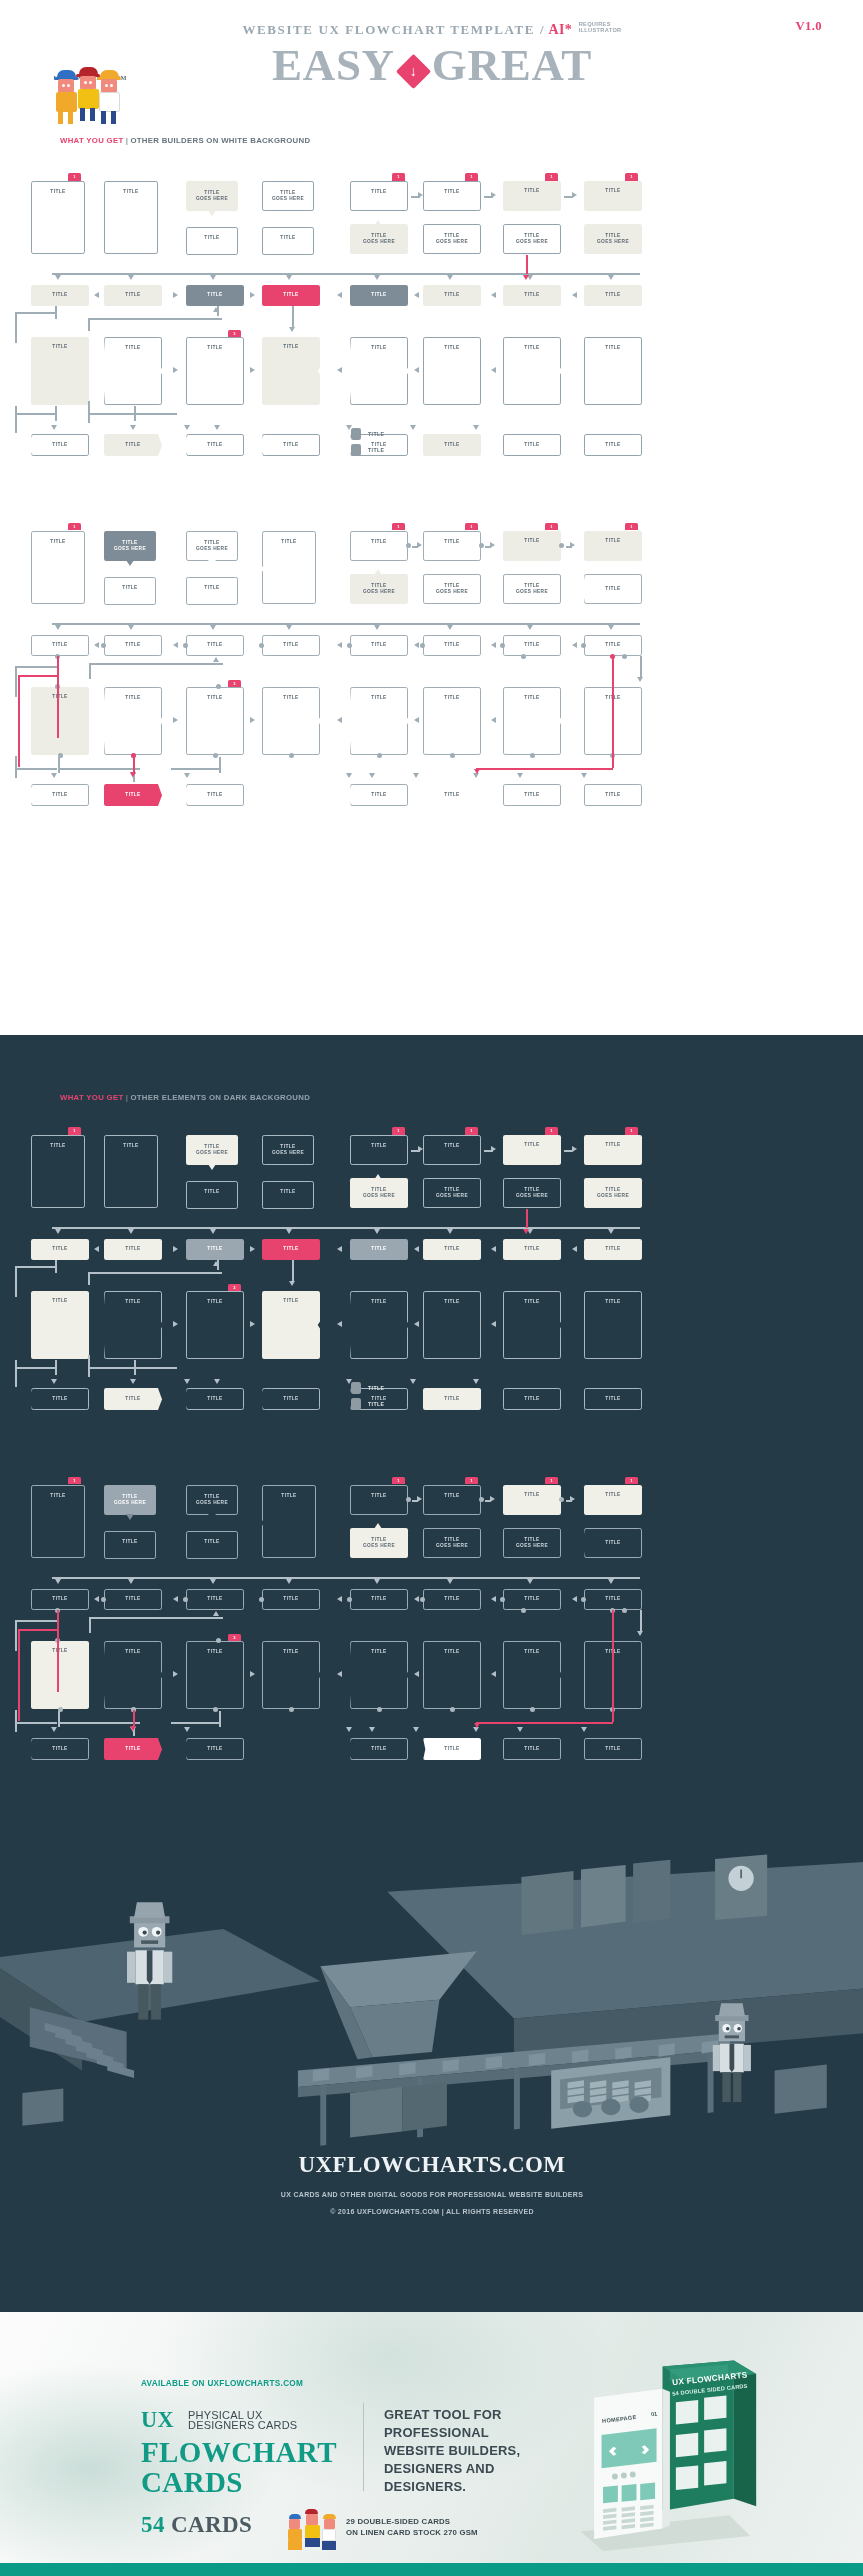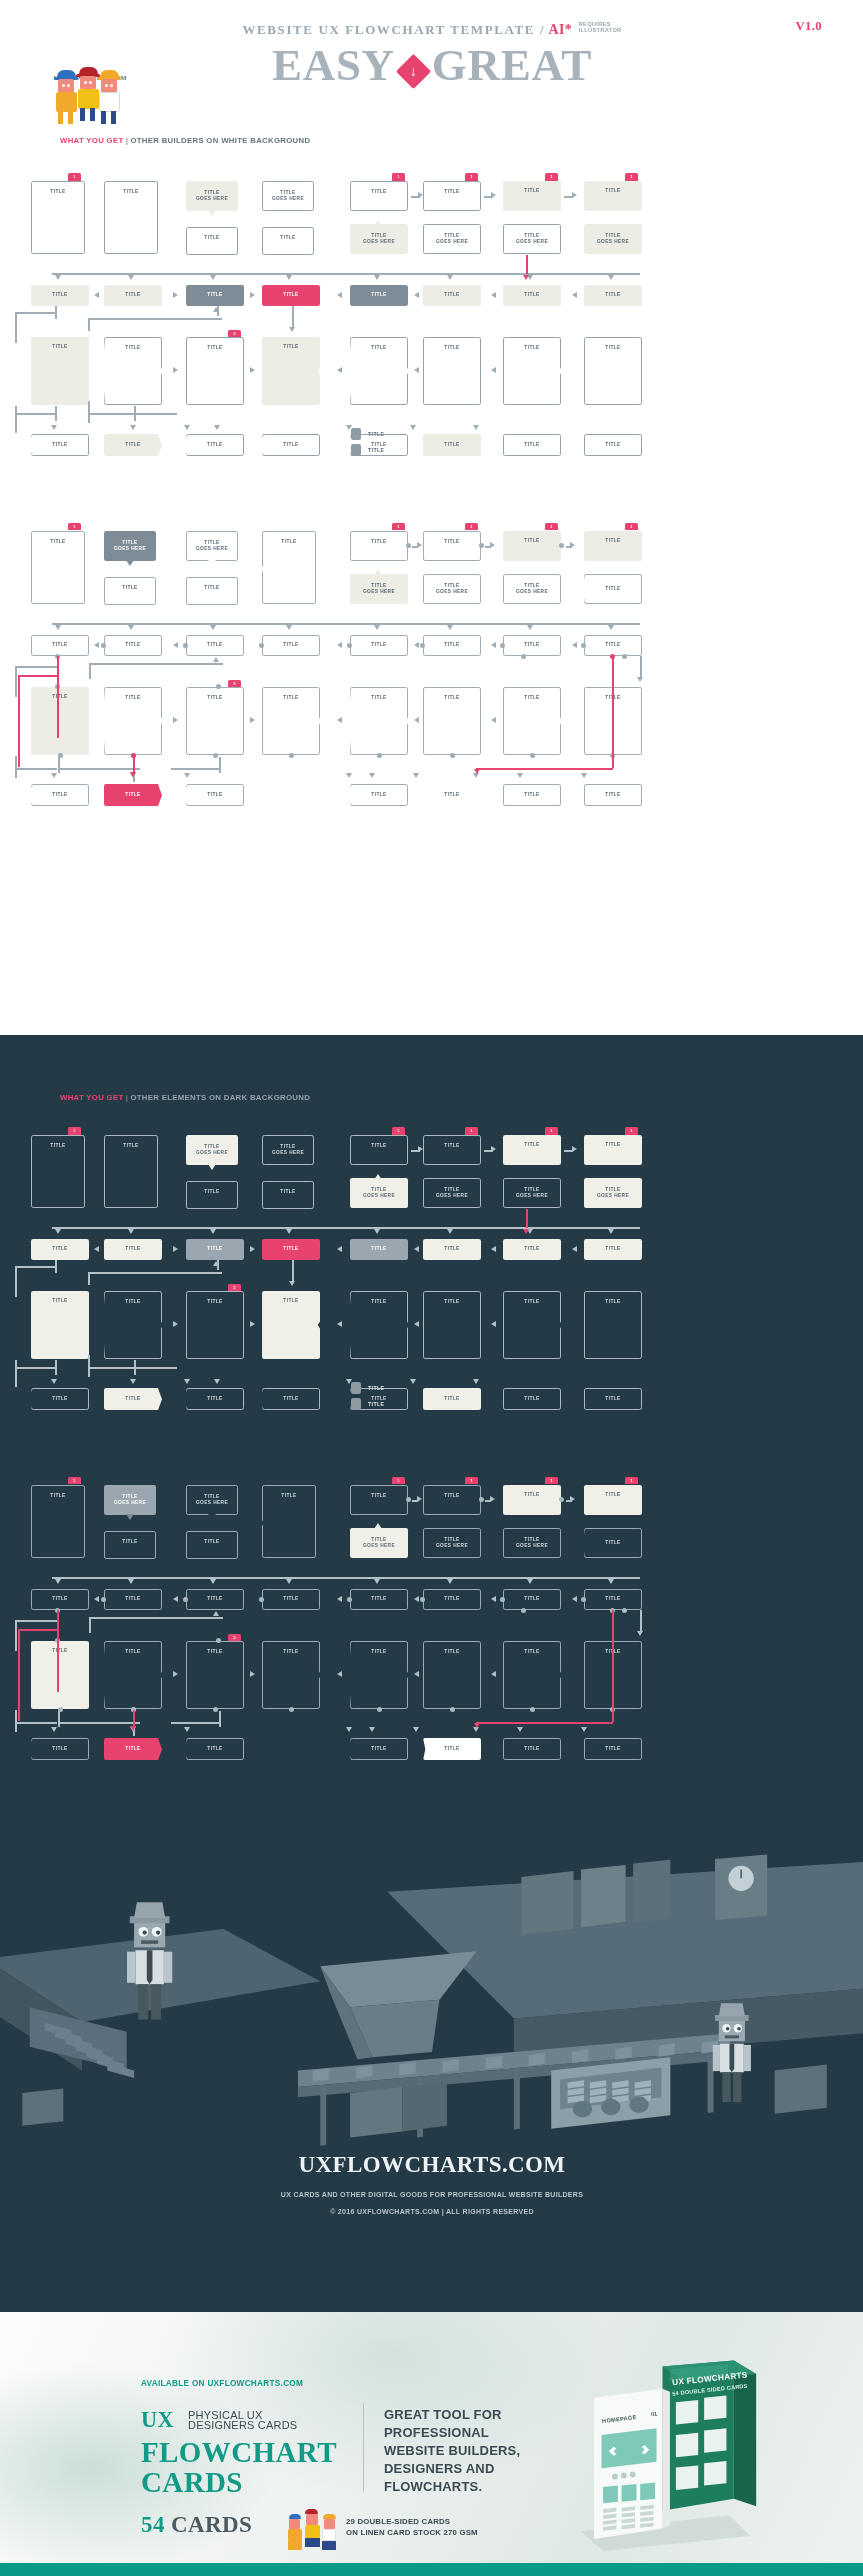--- a/index.html
+++ b/index.html
@@ -1097,21 +1097,21 @@
   <div class="promo-big" style="left:141px;top:125px;">FLOWCHART</div>
   <div class="promo-big" style="left:141px;top:155px;">CARDS</div>
 
   <div class="promo-div" style="left:363px;top:91px;height:88px;"></div>
 
   <div class="promo-right" style="left:384px;top:94px;">
     <span>GREAT TOOL FOR</span><br>
     <span>PROFESSIONAL</span><br>
     <span>WEBSITE BUILDERS,</span><br>
     <span>DESIGNERS AND</span><br>
-    <span>FLOWCHARTS.</span>
+    <span>DESIGNERS.</span>
   </div>
 
   <div class="promo-54" style="left:141px;top:200px;">
     <span class="n">54</span>
     <span class="c">CARDS</span>
   </div>
   <div id="promo-workers" style="position:absolute;left:287px;top:203px;width:60px;height:36px;">
       <div style="position:absolute;left:1.5px;bottom:1.5px;width:13.4px;">
         <div style="width:12.7px;height:5.2px;border-radius:6.7px 6.7px 0.7px 0.7px;background:#2f6fc4;"></div>
         <div style="width:11.2px;height:9.7px;background:#f08a7d;border-radius:1.5px;margin-left:0.7px;"></div>

